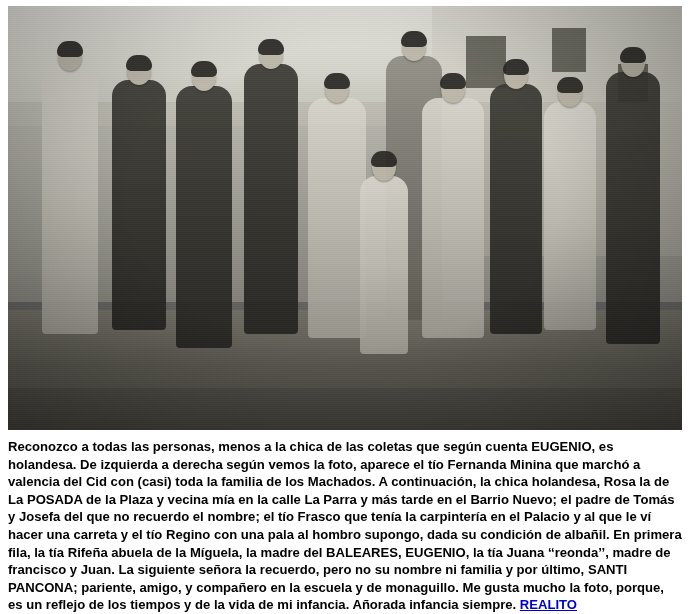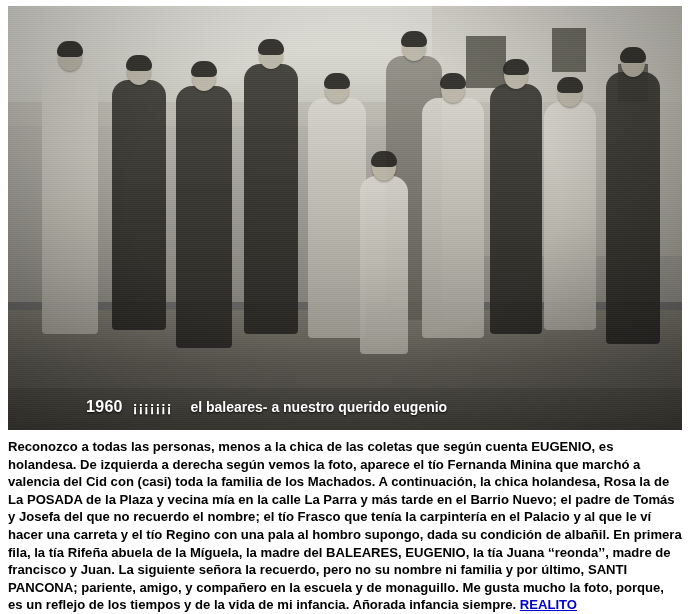--- a/index.html
+++ b/index.html
@@ -224,24 +224,19 @@
       </div>
 
     <div class="person light" style="left:352px; bottom:76px; height:178px; width:48px;">
         <span class="head"></span>
         <span class="hair"></span>
       </div>
 
     <div class="grain"></div>
     <div class="vignette"></div>
 
-    <div class="photo-caption">
-      <span class="year">1960</span>
-      <span class="marks">¡¡¡¡¡¡¡</span>
-      <span class="line">el baleares- a nuestro querido eugenio</span>
-    </div>
   </div>
 
   <div class="article">
     <p><span>Reconozco a todas las personas, menos a la chica de las coletas que según cuenta EUGENIO, es holandesa. De izquierda a derecha según vemos la foto, aparece el tío Fernanda Minina que marchó a valencia del Cid con (casi) toda la familia de los Machados. A continuación, la chica holandesa, Rosa la de La POSADA de la Plaza y vecina mía en la calle La Parra y más tarde en el Barrio Nuevo; el padre de Tomás y Josefa del que no recuerdo el nombre; el tío Frasco que tenía la carpintería en el Palacio y al que le ví hacer una carreta y el tío Regino con una pala al hombro supongo, dada su condición de albañil. En primera fila, la tía Rifeña abuela de la Míguela, la madre del BALEARES, EUGENIO, la tía Juana ‘‘reonda’’, madre de francisco y Juan. La siguiente señora la recuerdo, pero no su nombre ni familia y por último, SANTI PANCONA; pariente, amigo, y compañero en la escuela y de monaguillo. Me gusta mucho la foto, porque, es un reflejo de los tiempos y de la vida de mi infancia. Añorada infancia siempre. </span><a class="link" href="#">REALITO</a></p>
   </div>
 
 </div>
 
 </body></html>

